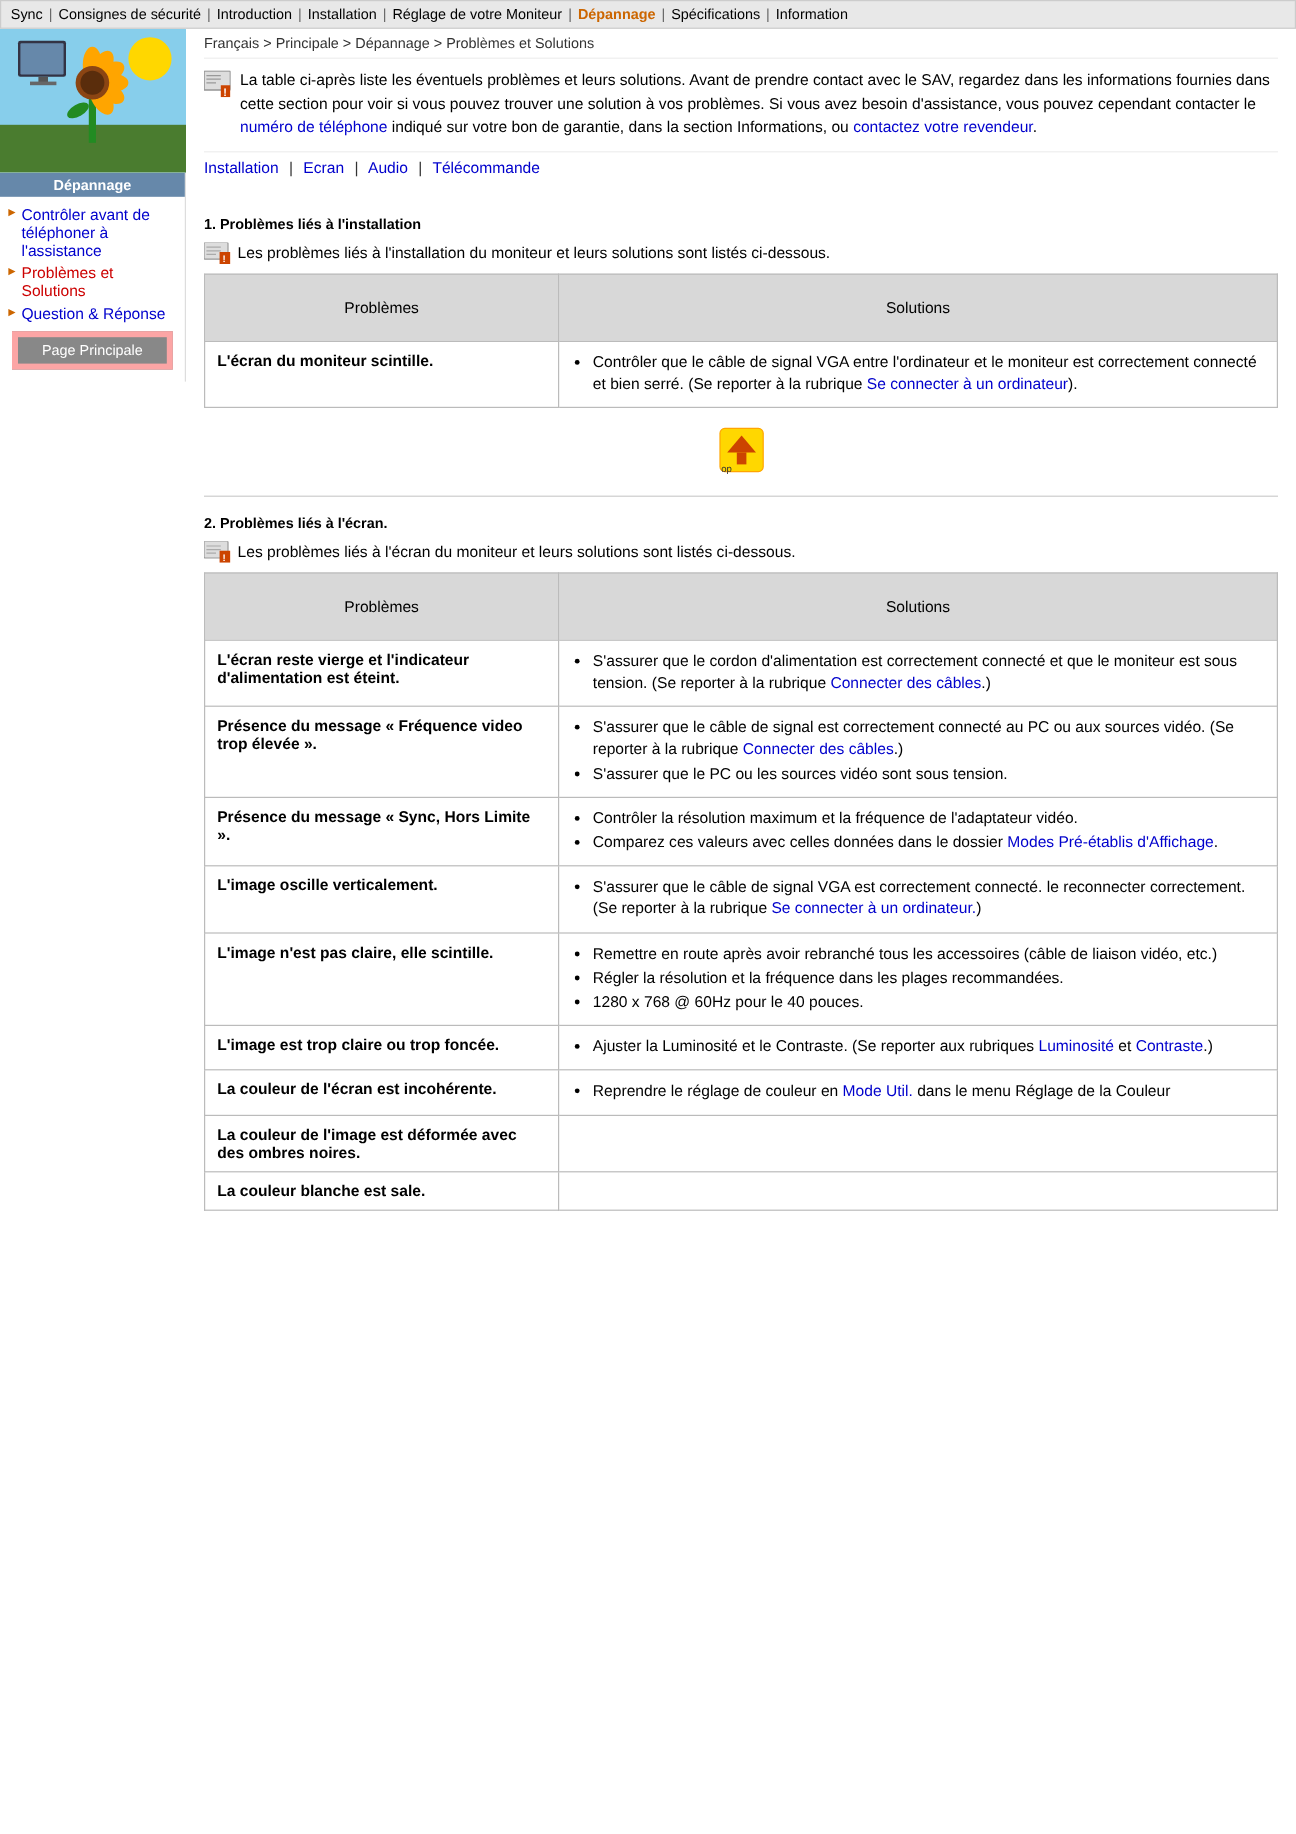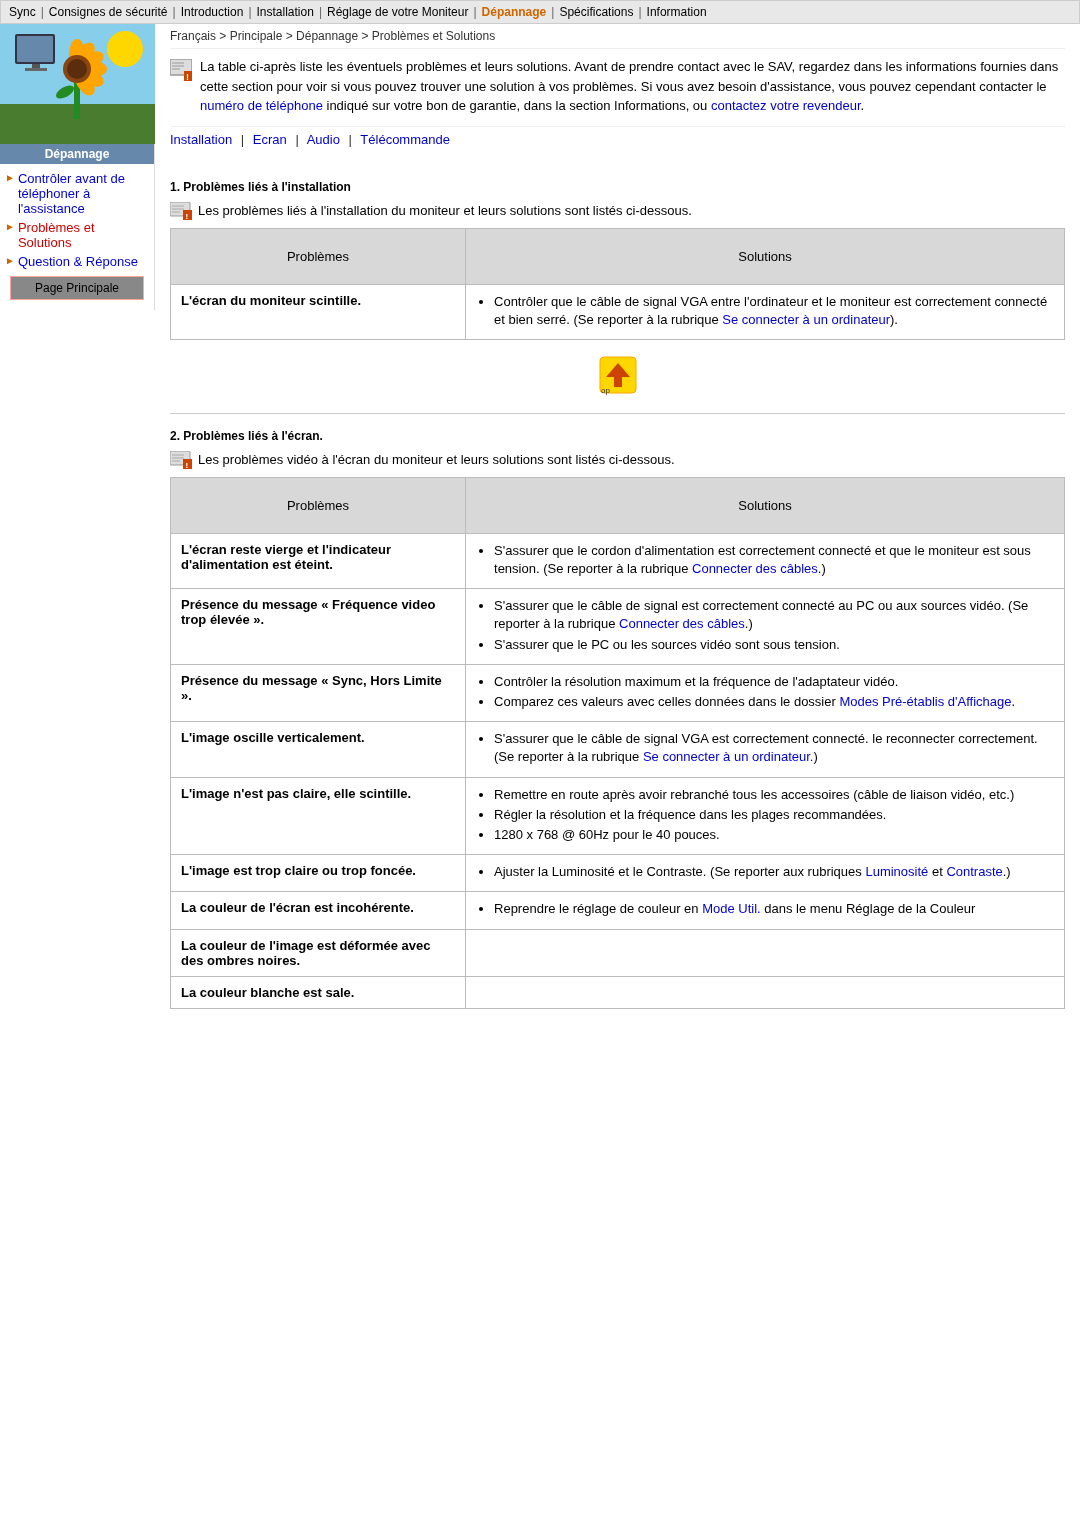--- a/index.html
+++ b/index.html
@@ -74,27 +74,27 @@
       color: #0000cc;
       text-decoration: none;
       font-size: 13px;
     }
     .sidebar-nav ul li.active a {
       color: #cc0000;
     }
     .btn-page-principale {
       display: block;
       background: #888;
-      color: #000000;
+      color: #ffffff;
       text-align: center;
       padding: 4px;
       font-size: 12px;
       margin: 5px;
       text-decoration: none;
-      border: 1px solid #fca5a5;
+      border: 5px solid #fca5a5;
     }
 
     
     .content {
       flex: 1;
       padding: 0 15px 15px 15px;
     }
 
     
     .breadcrumb {
@@ -386,21 +386,21 @@
     <h2 class="section-heading">2. Problèmes liés à l'écran.</h2>
     <div class="section-intro">
       <svg width="22" height="18" viewBox="0 0 22 18" xmlns="http://www.w3.org/2000/svg">
         <rect x="0" y="0" width="20" height="14" fill="#ddd" stroke="#999" stroke-width="1" rx="1"></rect>
         <line x1="2" y1="4" x2="14" y2="4" stroke="#aaa" stroke-width="1"></line>
         <line x1="2" y1="7" x2="14" y2="7" stroke="#aaa" stroke-width="1"></line>
         <line x1="2" y1="10" x2="10" y2="10" stroke="#aaa" stroke-width="1"></line>
         <polygon points="13,8 22,8 22,18 13,18" fill="#cc4400"></polygon>
         <text x="15.5" y="16.5" font-size="8" fill="white" font-weight="bold">!</text>
       </svg>
-      <span>Les problèmes vidéo à l'écran du moniteur et leurs solutions sont listés ci-dessous.</span>
+      <span>Les problèmes liés à l'écran du moniteur et leurs solutions sont listés ci-dessous.</span>
     </div>
 
     <table class="problems-table">
       <thead>
         <tr>
           <th>Problèmes</th>
           <th>Solutions</th>
         </tr>
       </thead>
       <tbody>

